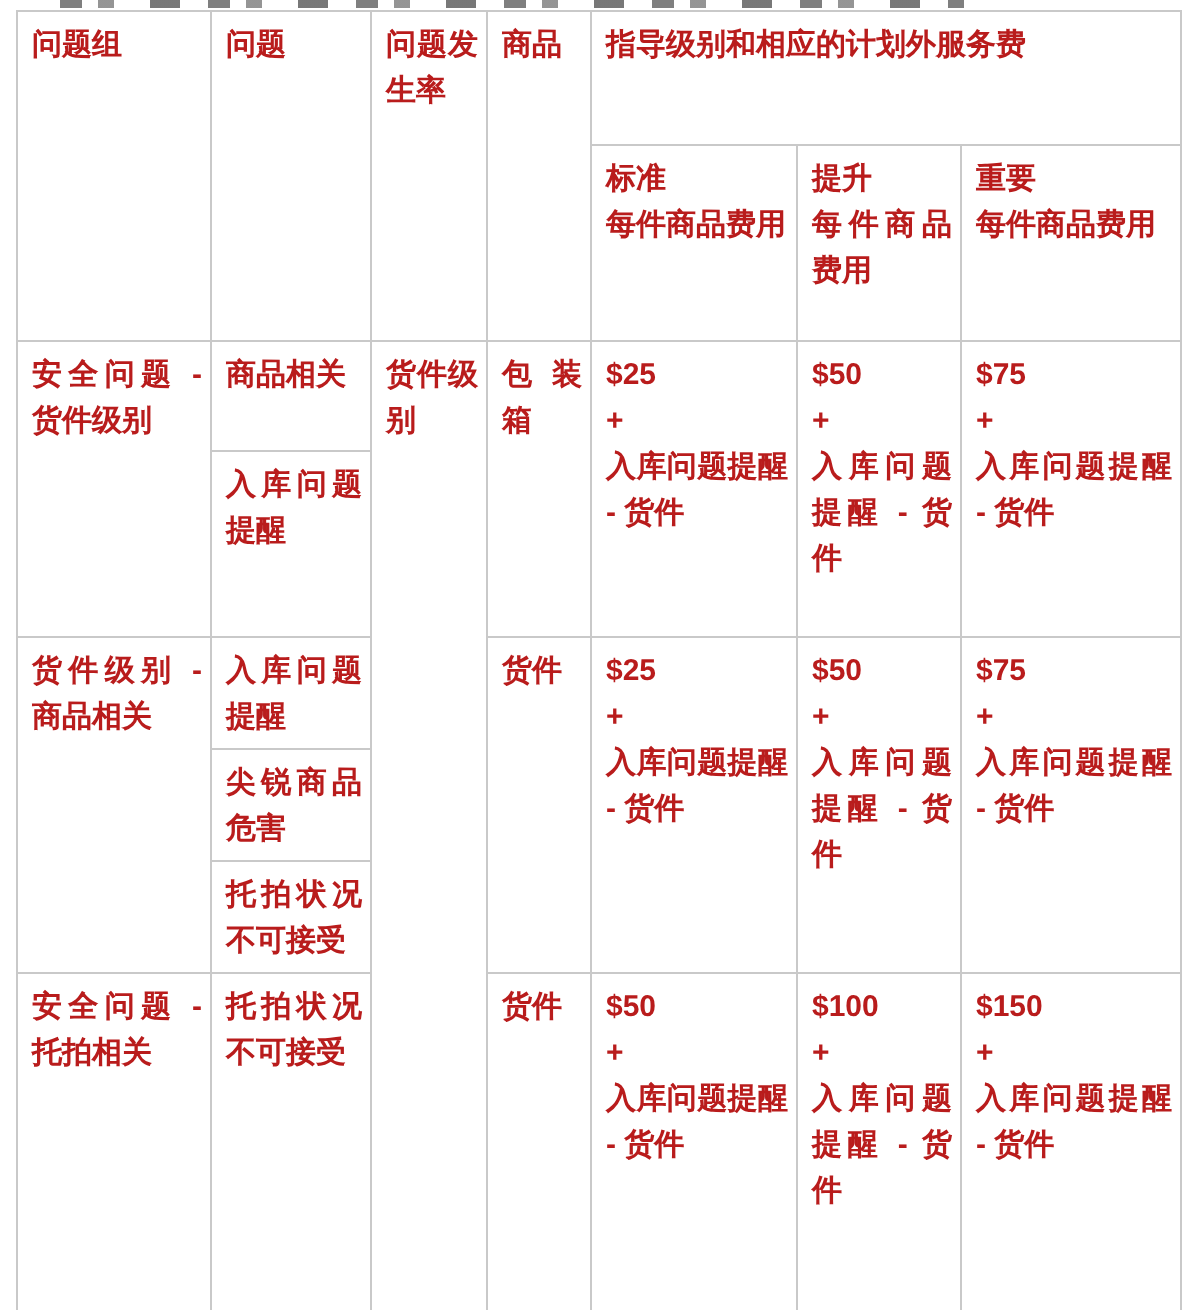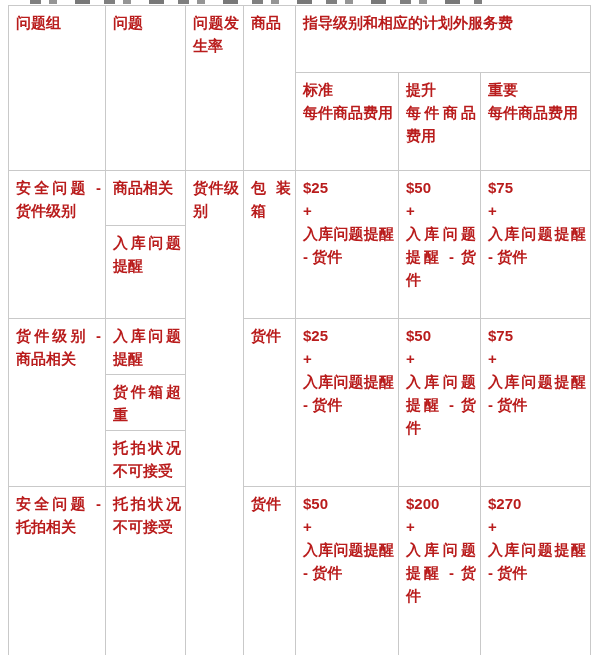--- a/index.html
+++ b/index.html
@@ -124,40 +124,40 @@
       <span class="line">+</span>
       <span>入库问题提醒 - 货件</span>
     </td>
     <td rowspan="3">
       <span class="line">$75</span>
       <span class="line">+</span>
       <span>入库问题提醒 - 货件</span>
     </td>
   </tr>
   <tr class="r5">
-    <td>货件箱超重</td>
+    <td>尖锐商品危害</td>
   </tr>
   <tr class="r6">
     <td>托拍状况不可接受</td>
   </tr>
 
   <tr class="r7">
     <td>安全问题 - 托拍相关</td>
     <td>托拍状况不可接受</td>
     <td>货件</td>
     <td>
       <span class="line">$50</span>
       <span class="line">+</span>
       <span>入库问题提醒 - 货件</span>
     </td>
     <td>
-      <span class="line">$200</span>
+      <span class="line">$100</span>
       <span class="line">+</span>
       <span>入库问题提醒 - 货件</span>
     </td>
     <td>
-      <span class="line">$270</span>
+      <span class="line">$150</span>
       <span class="line">+</span>
       <span>入库问题提醒 - 货件</span>
     </td>
   </tr>
 </tbody>
   </table>
 
 </body></html>

